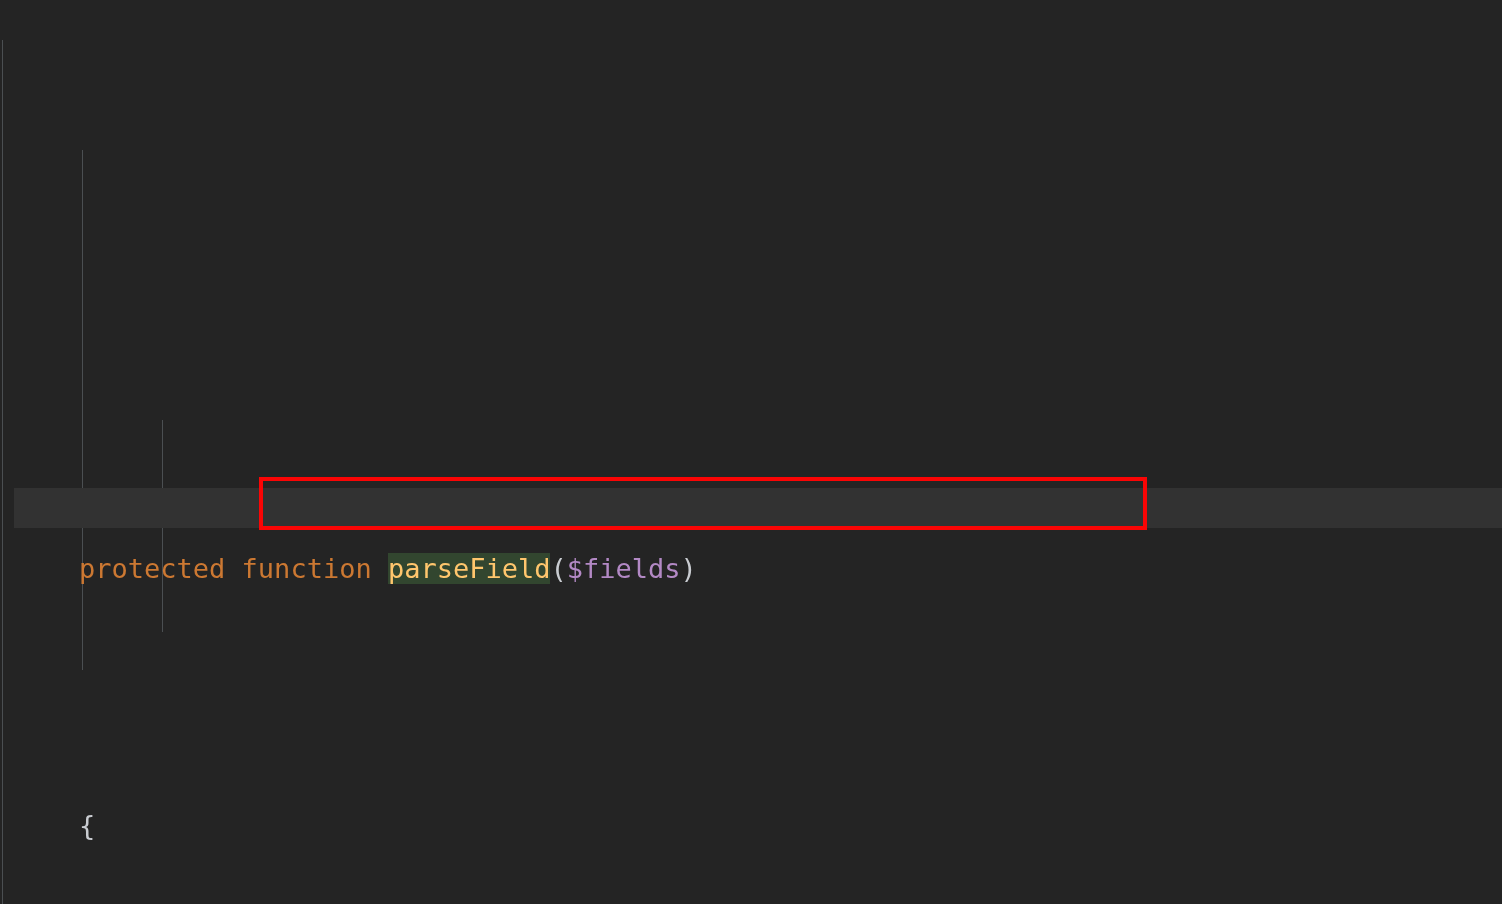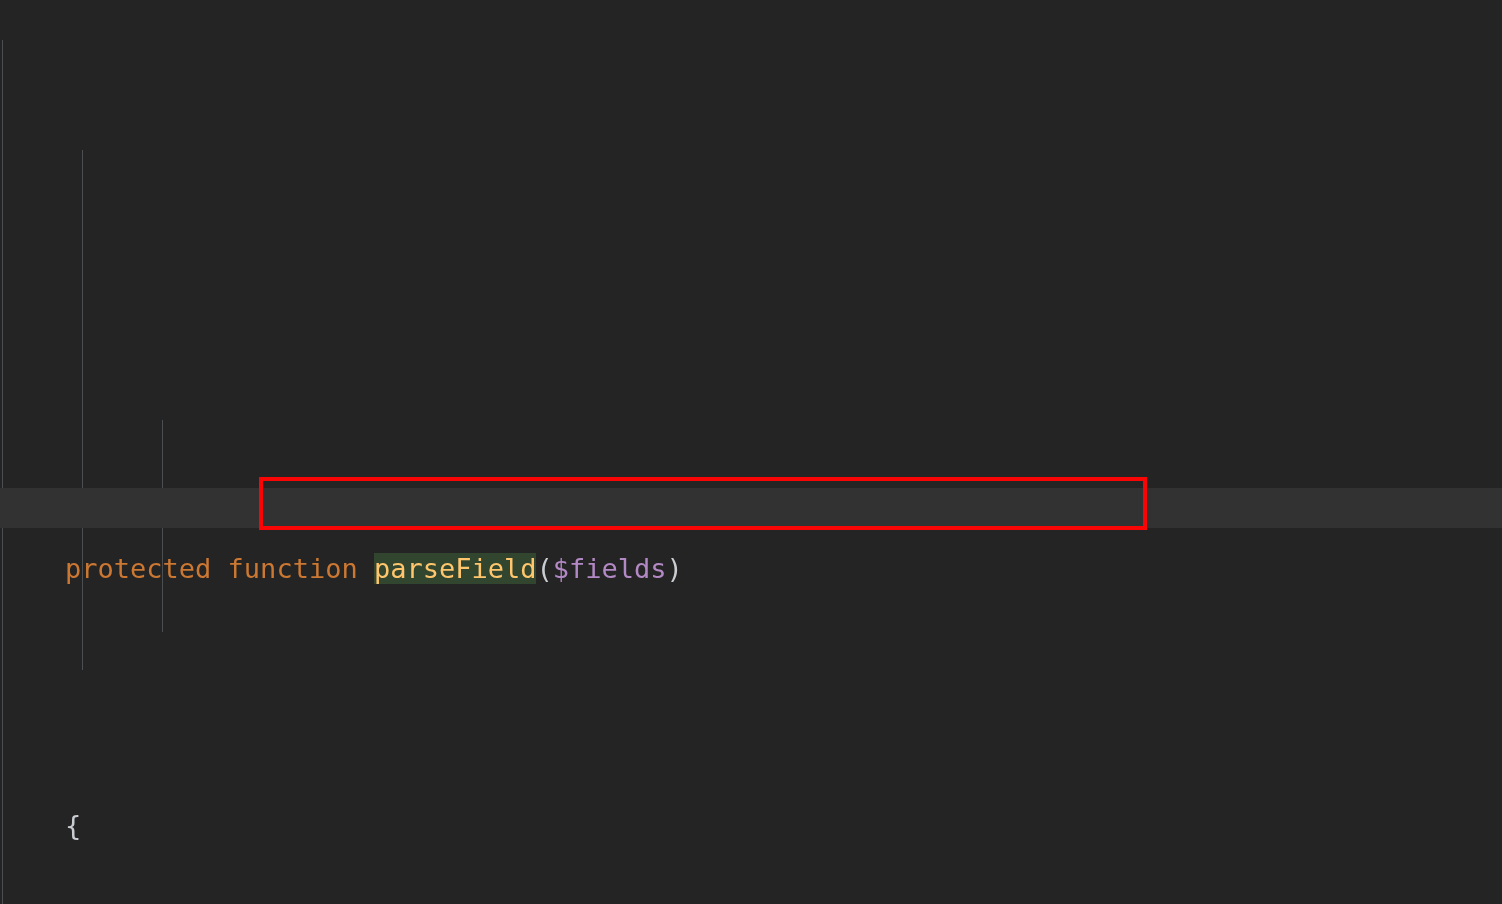--- a/index.html
+++ b/index.html
@@ -26,20 +26,21 @@
     white-space: pre;
     color: #c9ccd1;
   }
 
   .line {
     position: relative;
     height: 40px;
     padding-left: 0;
     box-sizing: border-box;
     white-space: pre;
+    margin-left: 14px;
   }
 
   
   .line.current {
     background: #323232;
   }
 
   
   .guide {
     position: absolute;

